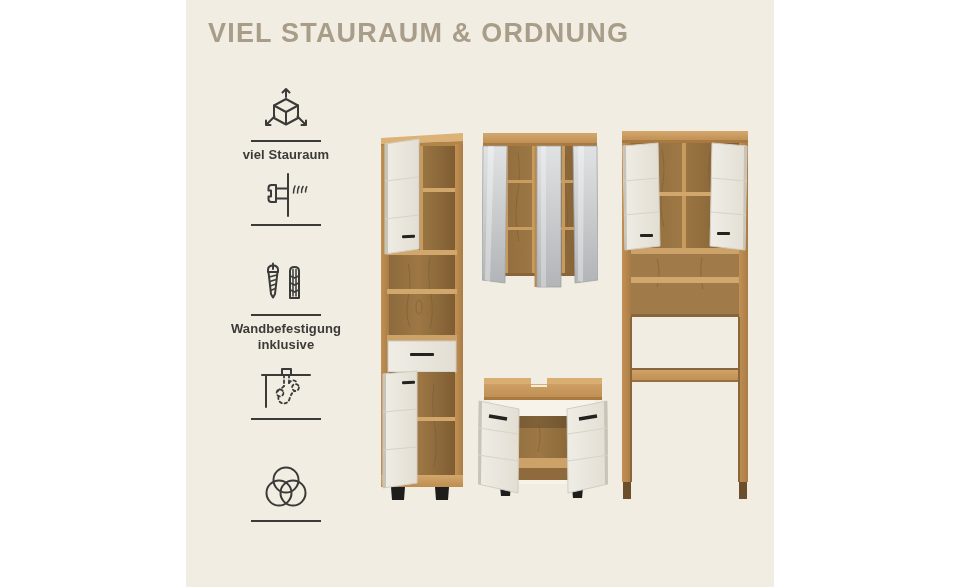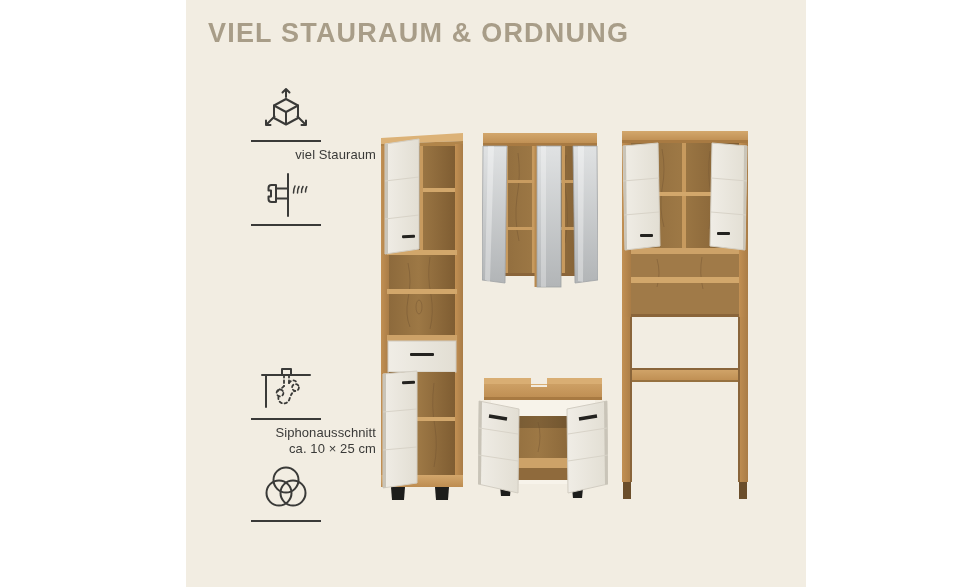--- a/index.html
+++ b/index.html
@@ -4,27 +4,27 @@
 <style>
   :root{
     --page-bg:#ffffff;
     --canvas-bg:#f2ede2;
     --title-color:#a89d88;
     --text-color:#3a3a38;
   }
   html,body{margin:0;padding:0;background:var(--page-bg);}
   .page{position:relative;width:960px;height:587px;background:var(--page-bg);
         font-family:"Liberation Sans",sans-serif;overflow:hidden;}
-  .canvas{position:absolute;left:186px;top:0;width:588px;height:587px;background:var(--canvas-bg);padding-left:32px;}
+  .canvas{position:absolute;left:186px;top:0;width:588px;height:587px;background:var(--canvas-bg);}
   .title{position:absolute;left:22px;top:18px;font-size:27px;font-weight:bold;
          letter-spacing:1.2px;color:var(--title-color);white-space:nowrap;}
   .feature{position:absolute;left:10px;width:180px;text-align:center;color:var(--text-color);}
   .f-icon{display:block;margin:0 auto;}
   .f-sep{display:block;width:70px;height:0;margin:6px auto 5px;border-top:2px solid var(--text-color);}
-  .f-label{font-size:13px;font-weight:normal;line-height:1.2;white-space:pre-line;letter-spacing:.1px;text-align:right;}
+  .f-label{font-size:13px;font-weight:bold;line-height:1.2;white-space:pre-line;letter-spacing:.1px;}
   .piece{position:absolute;}
   .ic{stroke:var(--text-color);fill:none;stroke-width:2;stroke-linecap:round;stroke-linejoin:round;}
   .ic-thin{stroke:var(--text-color);fill:none;stroke-width:1.5;stroke-linecap:round;stroke-linejoin:round;}
   .dash{stroke:var(--text-color);fill:none;stroke-width:1.8;stroke-linecap:round;
         stroke-linejoin:round;stroke-dasharray:2.6 2.8;}
 </style>
 </head>
 <body>
 
 <svg width="0" height="0" style="position:absolute" aria-hidden="true">
@@ -77,37 +77,49 @@
         <line class="ic" x1="18" y1="16.5" x2="30" y2="16.5"></line>
         <line class="ic" x1="18" y1="26.5" x2="30" y2="26.5"></line>
         <path class="ic-thin" d="M35.5,21 q0,-4 1.5,-7"></path>
         <path class="ic-thin" d="M39.5,21 q0,-4 1.5,-6.5"></path>
         <path class="ic-thin" d="M43.5,20.5 q0,-3.5 1.5,-6"></path>
         <path class="ic-thin" d="M47.5,20 q0,-3 1.3,-5.3"></path>
       </svg>
       <span class="f-sep"></span>
     </div>
 
+    <div class="feature" style="top:262px">
+      <svg class="f-icon" width="56" height="46" viewBox="0 0 56 46">
+        <path class="ic" d="M10,10 V8 Q10,3.5 15,3.5 Q20,3.5 20,8 V10 Z"></path>
+        <line class="ic" x1="15" y1="1.5" x2="15" y2="7"></line>
+        <path class="ic" d="M10.5,10 H19.5 L17,32 L15,35.5 L13,32 Z"></path>
+        <path class="ic-thin" d="M11.2,15 L18.8,13 M11.7,19.5 L18.3,17.5 M12.2,24 L17.8,22 M12.8,28.5 L17.2,26.5"></path>
+        <path class="ic" d="M32,36 V9 Q32,5 36.5,5 Q41,5 41,9 V36 Z"></path>
+        <path class="ic-thin" d="M35,7.5 V34 M38,7.5 V34"></path>
+        <path class="ic-thin" d="M32.5,14 L36.5,16 L40.5,14 M32.5,21 L36.5,23 L40.5,21 M32.5,28 L36.5,30 L40.5,28"></path>
+      </svg>
+      <span class="f-sep"></span>
+      <div class="f-label">Wandbefestigung
+inklusive</div>
+    </div>
 
     <div class="feature" style="top:360px">
       <svg class="f-icon" width="58" height="52" viewBox="0 0 58 52">
         <line class="ic" x1="5" y1="15" x2="53" y2="15"></line>
         <line class="ic" x1="9" y1="15" x2="9" y2="47"></line>
         <rect class="ic" x="25" y="9" width="9" height="6"></rect>
         <path class="dash" d="M27,15 V26"></path>
         <path class="dash" d="M32,15 V23"></path>
         <path class="dash" d="M27,26 C25,29 21,29 20.5,32"></path>
         <circle class="dash" cx="23" cy="33" r="3.4"></circle>
         <path class="dash" d="M32,23 C34,19.5 39,19.5 40,23.5"></path>
         <circle class="dash" cx="38.5" cy="27.5" r="3.4"></circle>
         <path class="dash" d="M21.5,36.5 C20,44 30,46.5 32.5,39 C34,34.5 35.5,31.5 38,31"></path>
       </svg>
       <span class="f-sep"></span>
-      <div class="f-label">Siphonausschnitt
-ca. 10 × 25 cm</div>
     </div>
 
     <div class="feature" style="top:464px">
       <svg class="f-icon" width="56" height="50" viewBox="0 0 56 50">
         <circle class="ic" cx="28" cy="16" r="12.5"></circle>
         <circle class="ic" cx="21" cy="29" r="12.5"></circle>
         <circle class="ic" cx="35" cy="29" r="12.5"></circle>
       </svg>
       <span class="f-sep"></span>
     </div>

